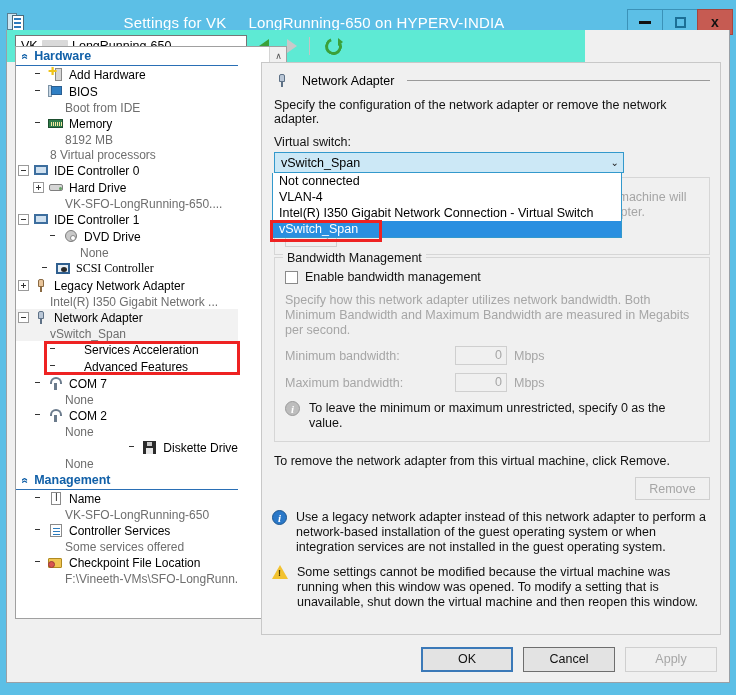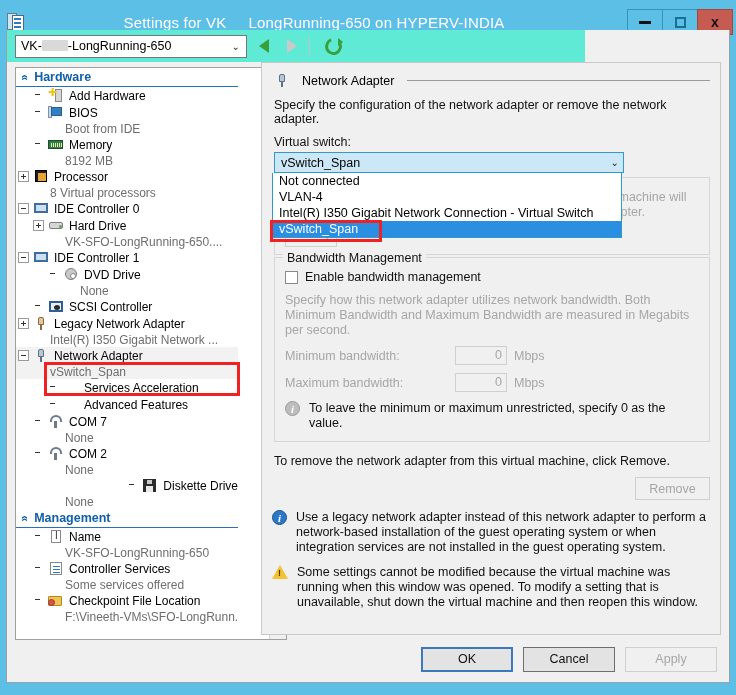--- a/index.html
+++ b/index.html
@@ -117,21 +117,21 @@
   .refresh-ico .arrow {
     position: absolute; right: -1px; top: 0px;
     width: 0; height: 0;
     border-left: 5px solid #3aa13a;
     border-top: 4px solid transparent;
     border-bottom: 4px solid transparent;
   }
 
   
   .sidebar {
-    position: absolute; left: 8px; top: 37px; width: 272px; height: 573px;
+    position: absolute; left: 8px; top: 16px; width: 272px; height: 573px;
     background: #ffffff;
     border: 1px solid #a0a0a0;
     overflow: hidden;
   }
   .tree {
     position: absolute; left: 0; top: 0; width: 222px; height: 571px;
     overflow: hidden;
   }
   .grp-header {
     display: flex; align-items: center; gap: 6px;
@@ -396,27 +396,20 @@
           </div>
           <div class="sub" style="padding-left: 49px;">Boot from IDE</div>
           <div class="node" style="padding-left: 17px;">
             <span class="expander none"></span>
             <span class="ic ">
               <span class="ic-mem"></span>
             </span>
             <span>Memory</span>
           </div>
           <div class="sub" style="padding-left: 49px;">8192 MB</div>
-          <div class="node" style="padding-left: 2px;">
-            <span class="expander plus"></span>
-            <span class="ic ic-cpu">
-              <span class="chip"></span>
-            </span>
-            <span>Processor</span>
-          </div>
           <div class="sub" style="padding-left: 34px;">8 Virtual processors</div>
           <div class="node" style="padding-left: 2px;">
             <span class="expander"></span>
             <span class="ic ic-ide">
               <span class="box"></span>
             </span>
             <span>IDE Controller 0</span>
           </div>
           <div class="node" style="padding-left: 17px;">
             <span class="expander plus"></span>
@@ -434,21 +427,21 @@
             <span>IDE Controller 1</span>
           </div>
           <div class="node" style="padding-left: 32px;">
             <span class="expander none"></span>
             <span class="ic ic-dvd">
               <span class="disc"></span>
             </span>
             <span>DVD Drive</span>
           </div>
           <div class="sub" style="padding-left: 64px;">None</div>
-          <div class="node" style="padding-left: 17px;">
+          <div class="node" style="padding-left: 24px; font-family: Liberation Serif, serif;">
             <span class="expander none"></span>
             <span class="ic ic-scsi">
               <span class="b"></span>
             </span>
             <span>SCSI Controller</span>
           </div>
           <div class="node" style="padding-left: 2px;">
             <span class="expander plus"></span>
             <span class="ic ic-nic legacy">
               <span class="stick"></span>

